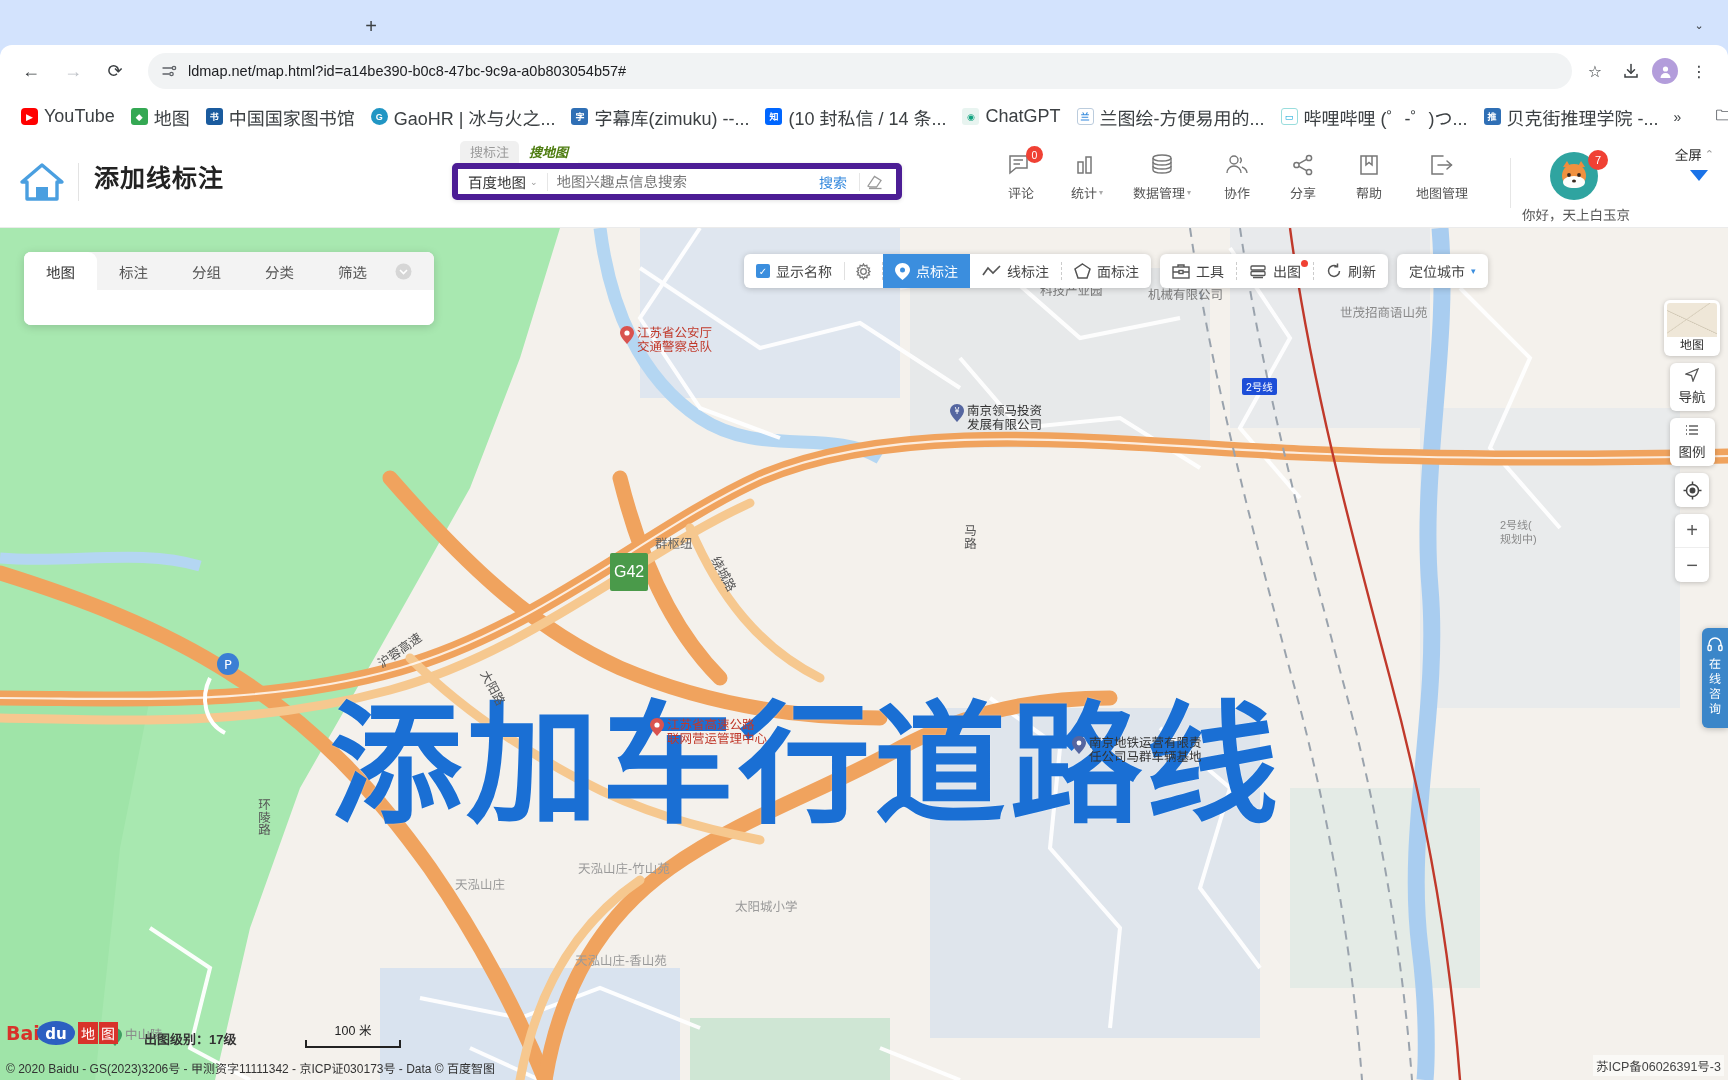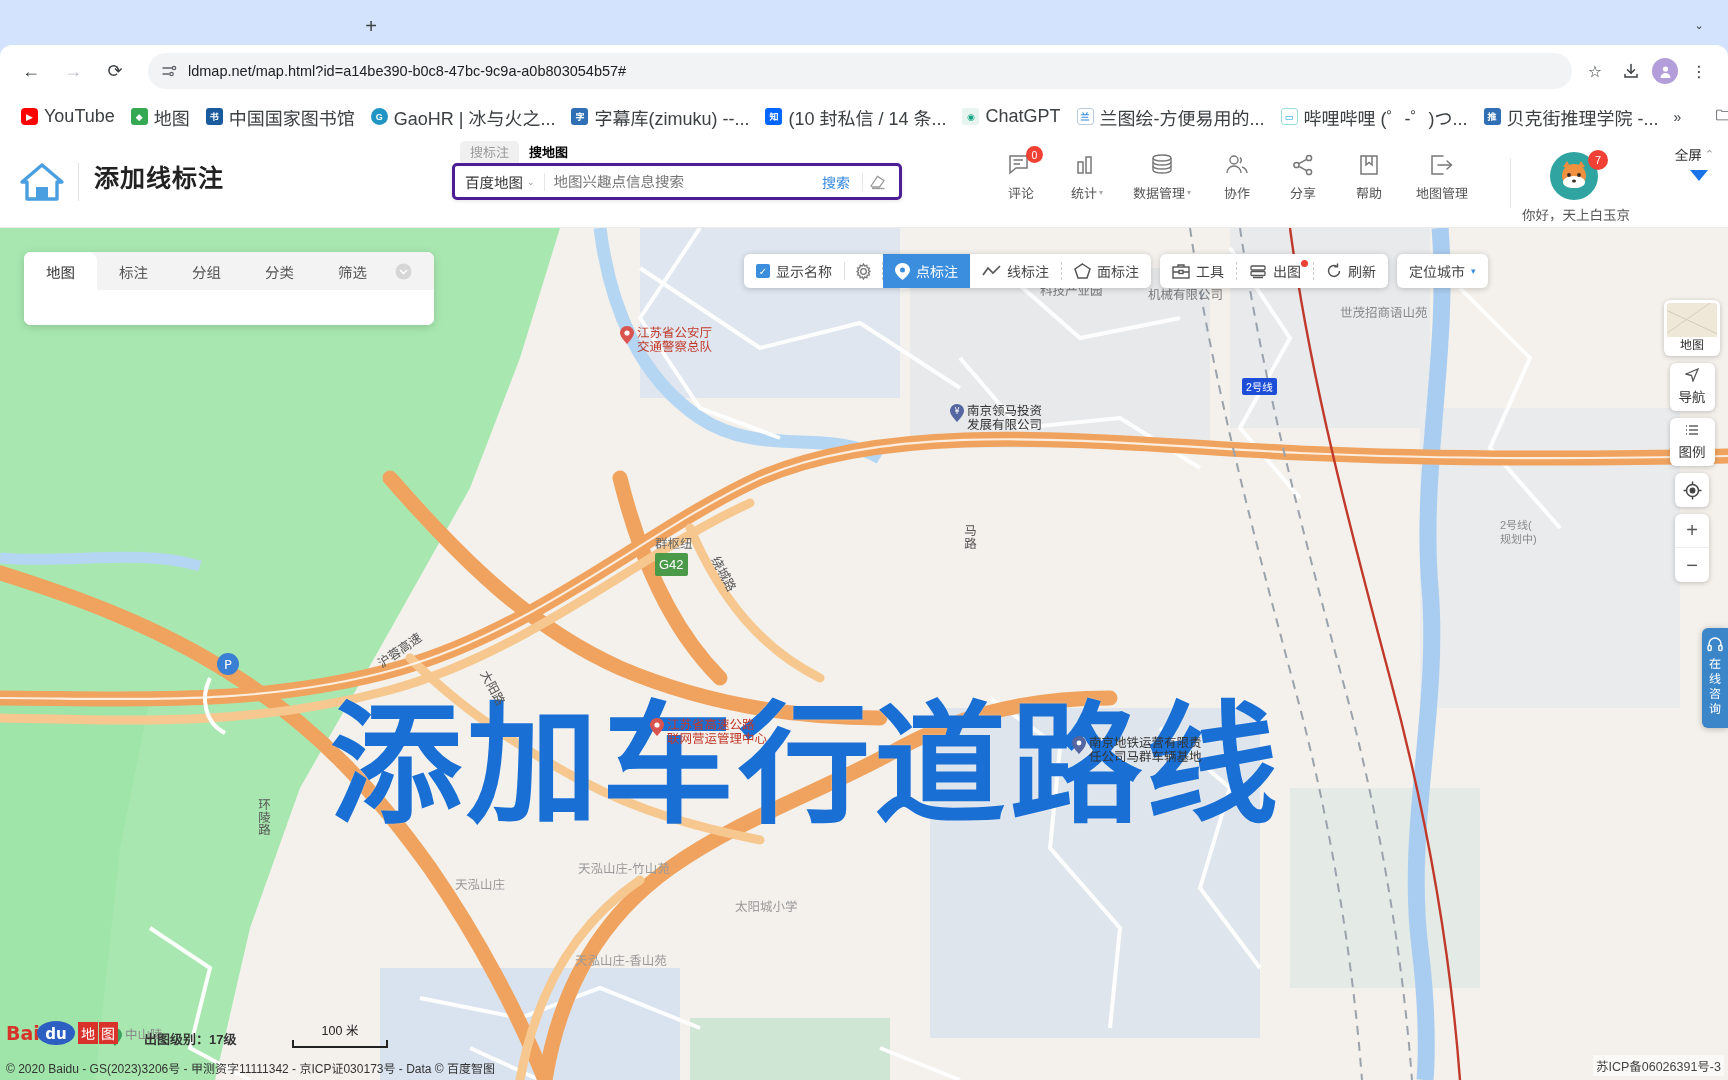--- a/index.html
+++ b/index.html
@@ -59,24 +59,24 @@
   .appheader { position:absolute; left:0; top:136px; width:1728px; height:92px; background:#fff;
     border-bottom:1px solid #ebebeb; z-index: 50; }
   .home-icon { position:absolute; left:16px; top:20px; width:52px; height:52px; }
   .hdr-div { position:absolute; left:78px; top:27px; width:1px; height:38px; background:#e3e3e3;}
   .apptitle { position:absolute; left:94px; top:22px; font-size:25px; color:#222; font-weight:bold;
     letter-spacing:1px; }
 
   .searchzone { position:absolute; left:452px; top:6px; width:450px; }
   .srch-tabs { display:flex; height:21px; align-items:flex-end; padding-left: 8px;}
   .srch-tab { font-size:13px; color:#9a9a9a; padding: 1px 10px 2px; }
-  .srch-tab.active { color:#000000; font-weight:bold; background:#fff; border-radius:5px 5px 0 0;
-    position:relative; z-index:2;}
+  .srch-tab.active { color:#4d7c0f; font-weight:bold; background:#fff; border-radius:5px 5px 0 0;
+    position:relative; z-index:2;font-style:italic;}
   .srch-tab.inactive { background:#f0f0f0; border-radius:5px 5px 0 0; }
-  .srch-box { height:37px; background:#fff; border:3px solid #4c1d95; border-radius:5px;
+  .srch-box { height:37px; background:#fff; border:6px solid #4c1d95; border-radius:5px;
     box-shadow: 0 1px 4px rgba(0,0,0,.12); display:flex; align-items:center; padding: 0 10px; }
   .srch-src { font-size:14.5px; color:#333; display:flex; align-items:center; gap:4px;}
   .srch-caret { color:#999; font-size:9px; }
   .srch-vdiv { width:1px; height:18px; background:#e6e6e6; margin: 0 9px; }
   .srch-input { flex:1; border:none; outline:none; font-size:14.5px; color:#999;
     font-family:inherit; background:transparent;}
   .srch-go { font-size:14px; color:#3388dd; padding: 0 8px; }
   .srch-vdiv2 { width:1px;height:18px;background:#e6e6e6;margin:0 4px;}
   .srch-eraser { width:22px;height:22px;display:flex;align-items:center;justify-content:center;}
 
@@ -155,39 +155,39 @@
   .rc-zoom div:first-child { border-bottom:1px solid #eee;}
 
   .consult { position:absolute; right:0; top:400px; width:26px; background:#3b86c9;
      border-radius:6px 0 0 6px; padding: 9px 4px 11px; color:#fff; font-size:12px;
      text-align:center; line-height:15px; z-index:20; box-shadow:0 1px 6px rgba(0,0,0,.25);}
 
   
   .baidu-logo { position:absolute; left:6px; bottom:30px; z-index:18; }
   .outlevel { position:absolute; left:144px; bottom:32px; font-size:13px; color:#333;
      font-weight:bold; z-index:18; white-space:nowrap;}
-  .scalebar { position:absolute; left:292px; bottom:32px; z-index:18; width:96px;}
+  .scalebar { position:absolute; left:305px; bottom:32px; z-index:18; width:96px;}
   .scalebar .cap { font-size:12.5px; color:#222; text-align:center; margin-bottom:1px;}
   .scalebar .bar { height:8px; border:2px solid #222; border-top:none; }
   .copyright { position:absolute; left:6px; bottom:4px; font-size:12px; color:#333; z-index:18;
      white-space:nowrap;}
   .icp { position:absolute; right:4px; bottom:4px; font-size:12.5px; color:#444; z-index:18;
      background:rgba(255,255,255,.55); padding:1px 3px;}
 
   .poi { position:absolute; z-index:10; display:flex; align-items:flex-start; gap:3px;}
   .poi .pin { width:14px; height:18px; flex:0 0 14px;}
   .poi .nm { font-size:12.5px; line-height:14px; color:#333; white-space:pre; }
   .poi.red .nm { color:#c0392b; }
   .maplabel { position:absolute; z-index:9; font-size:12.5px; color:#6b6b6b; white-space:pre;
      line-height:14px;}
   .roadlabel { position:absolute; z-index:9; font-size:12.5px; color:#555; white-space:nowrap;}
   .linebadge { position:absolute; z-index:9; font-size:10.5px; color:#fff; background:#1d4ed8;
      padding:1px 4px; border-radius:2px; white-space:nowrap;}
-  .hwybadge { position:absolute; z-index:9; font-size:13px; color:#fff; background:#4a9a4a;
-     padding:4px 4px; border-radius:2px;margin-left:45px;}
+  .hwybadge { position:absolute; z-index:9; font-size:16px; color:#fff; background:#4a9a4a;
+     padding:10px 4px; border-radius:2px;}
 </style>
 </head>
 <body>
 
 <div id="app">
 
   <div class="chrome">
     <div class="tabstrip">
       <div class="newtab">+</div>
       <div class="tab-chevron">⌄</div>

